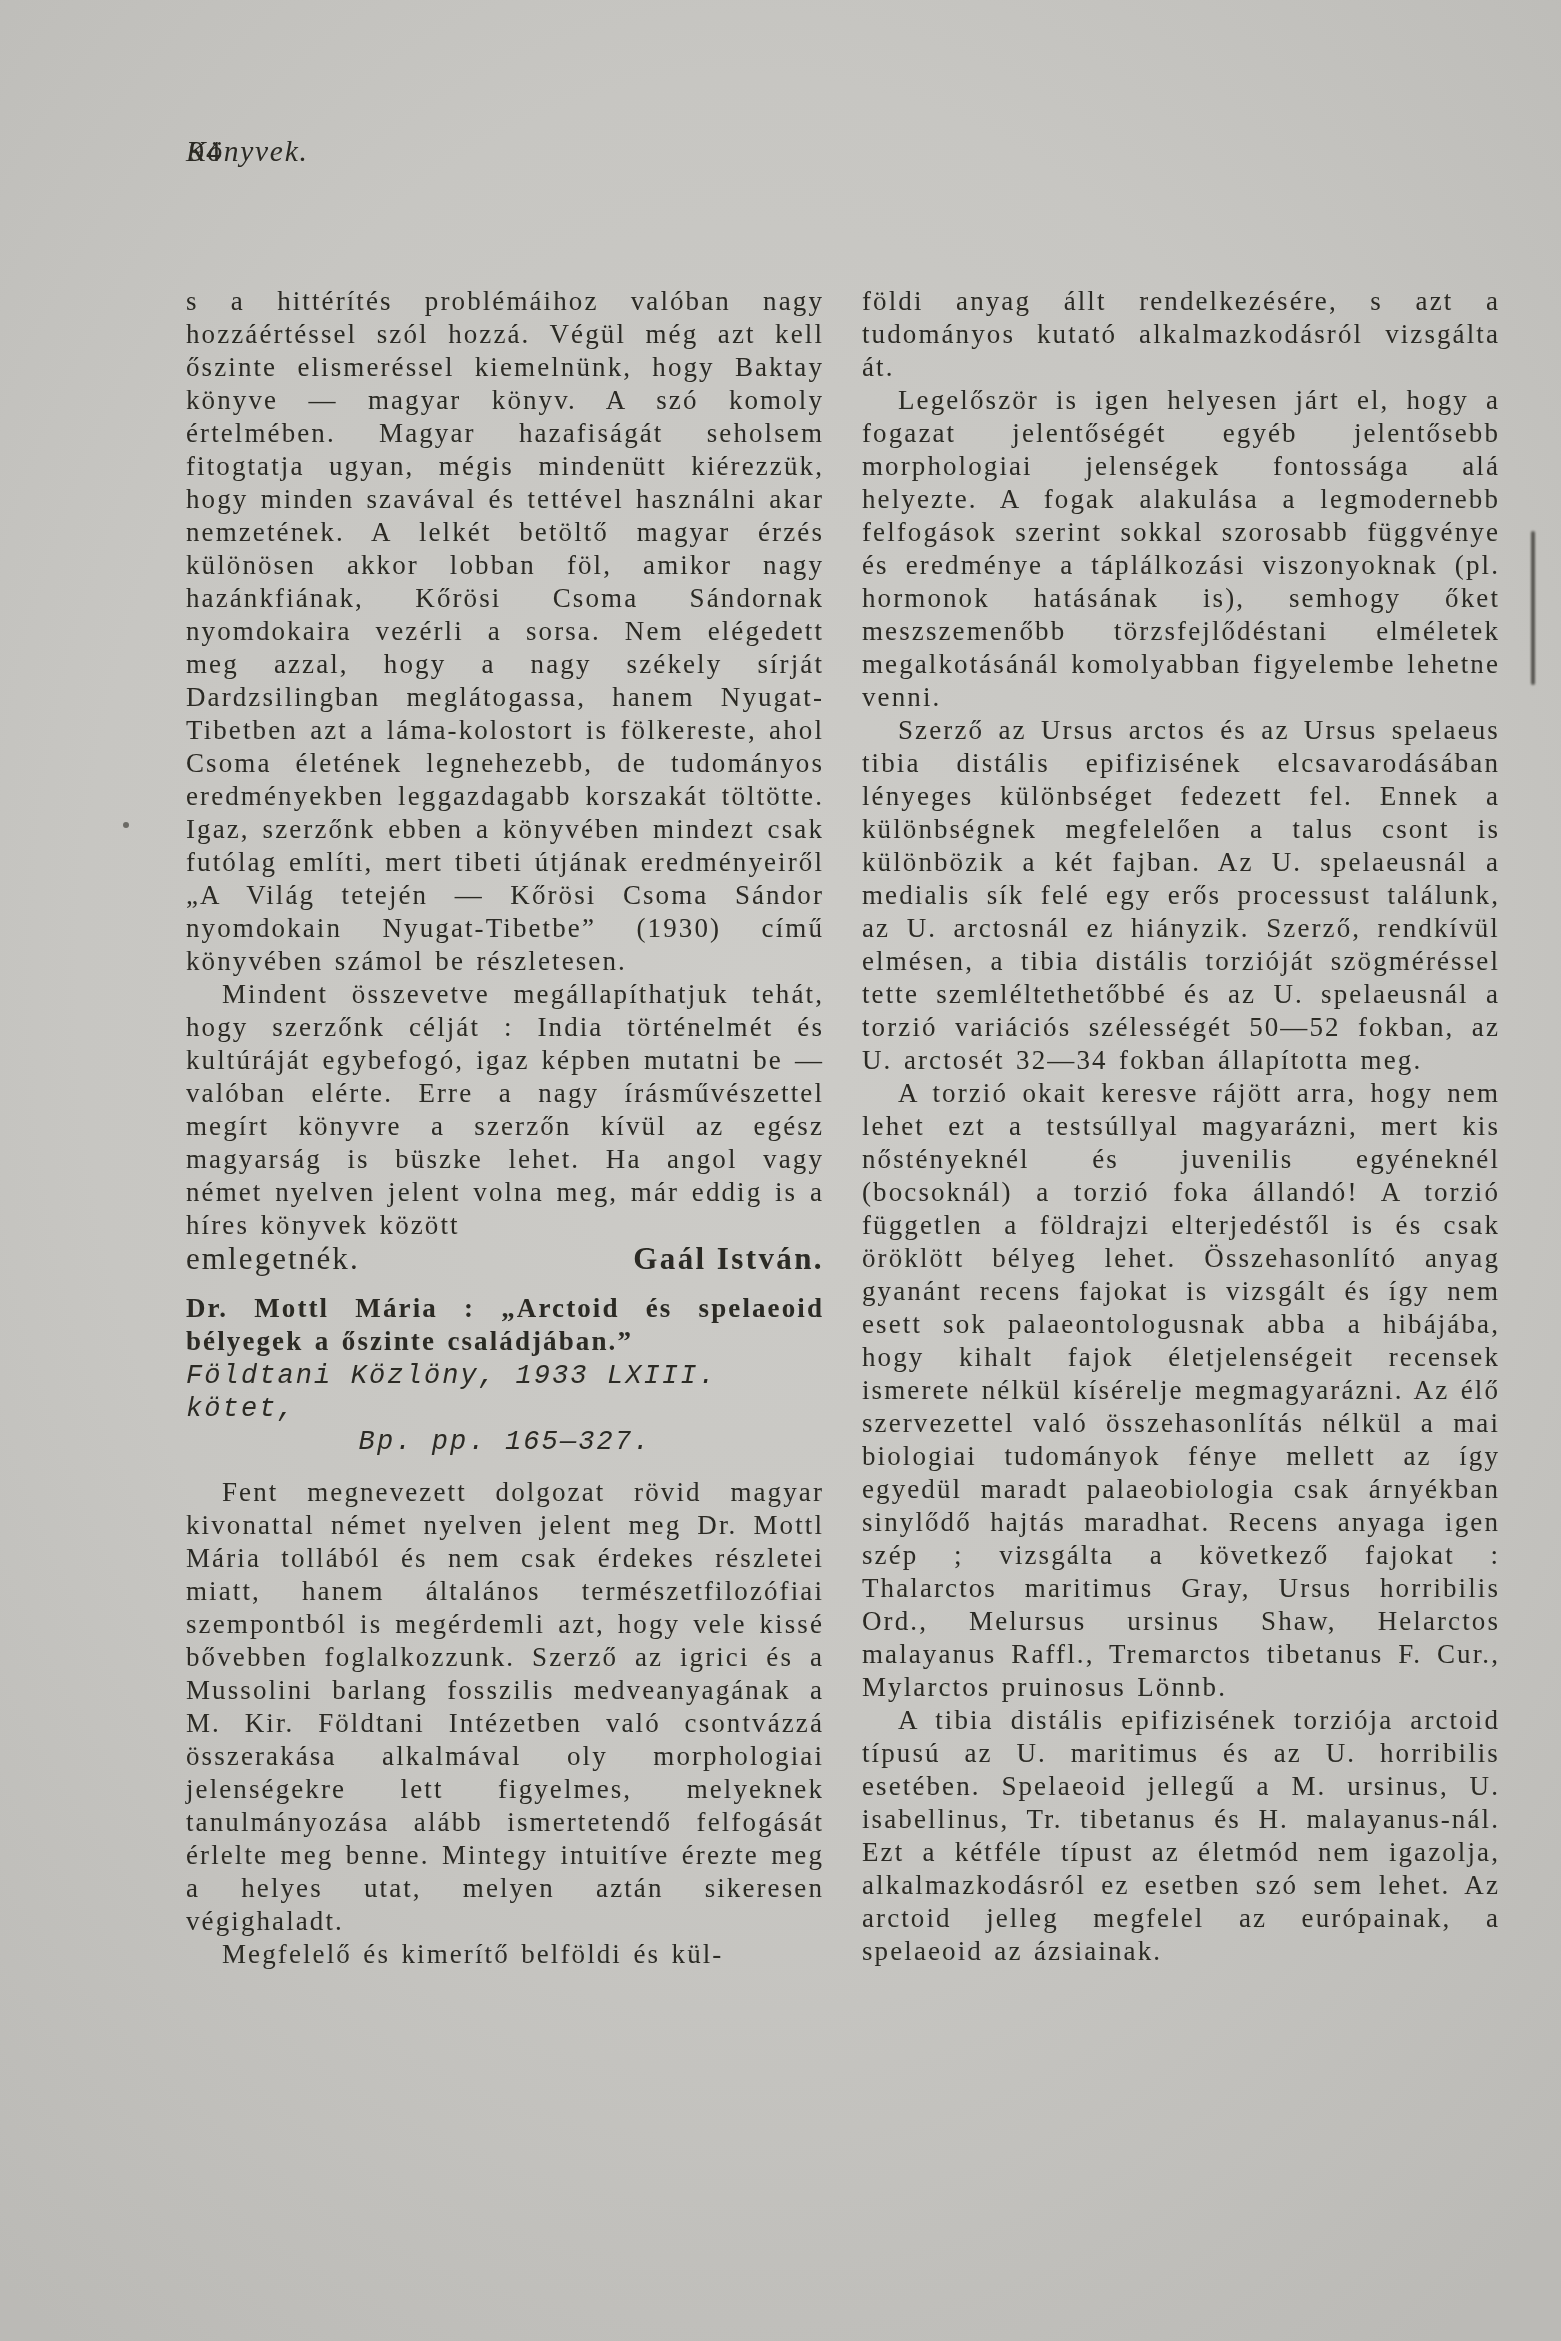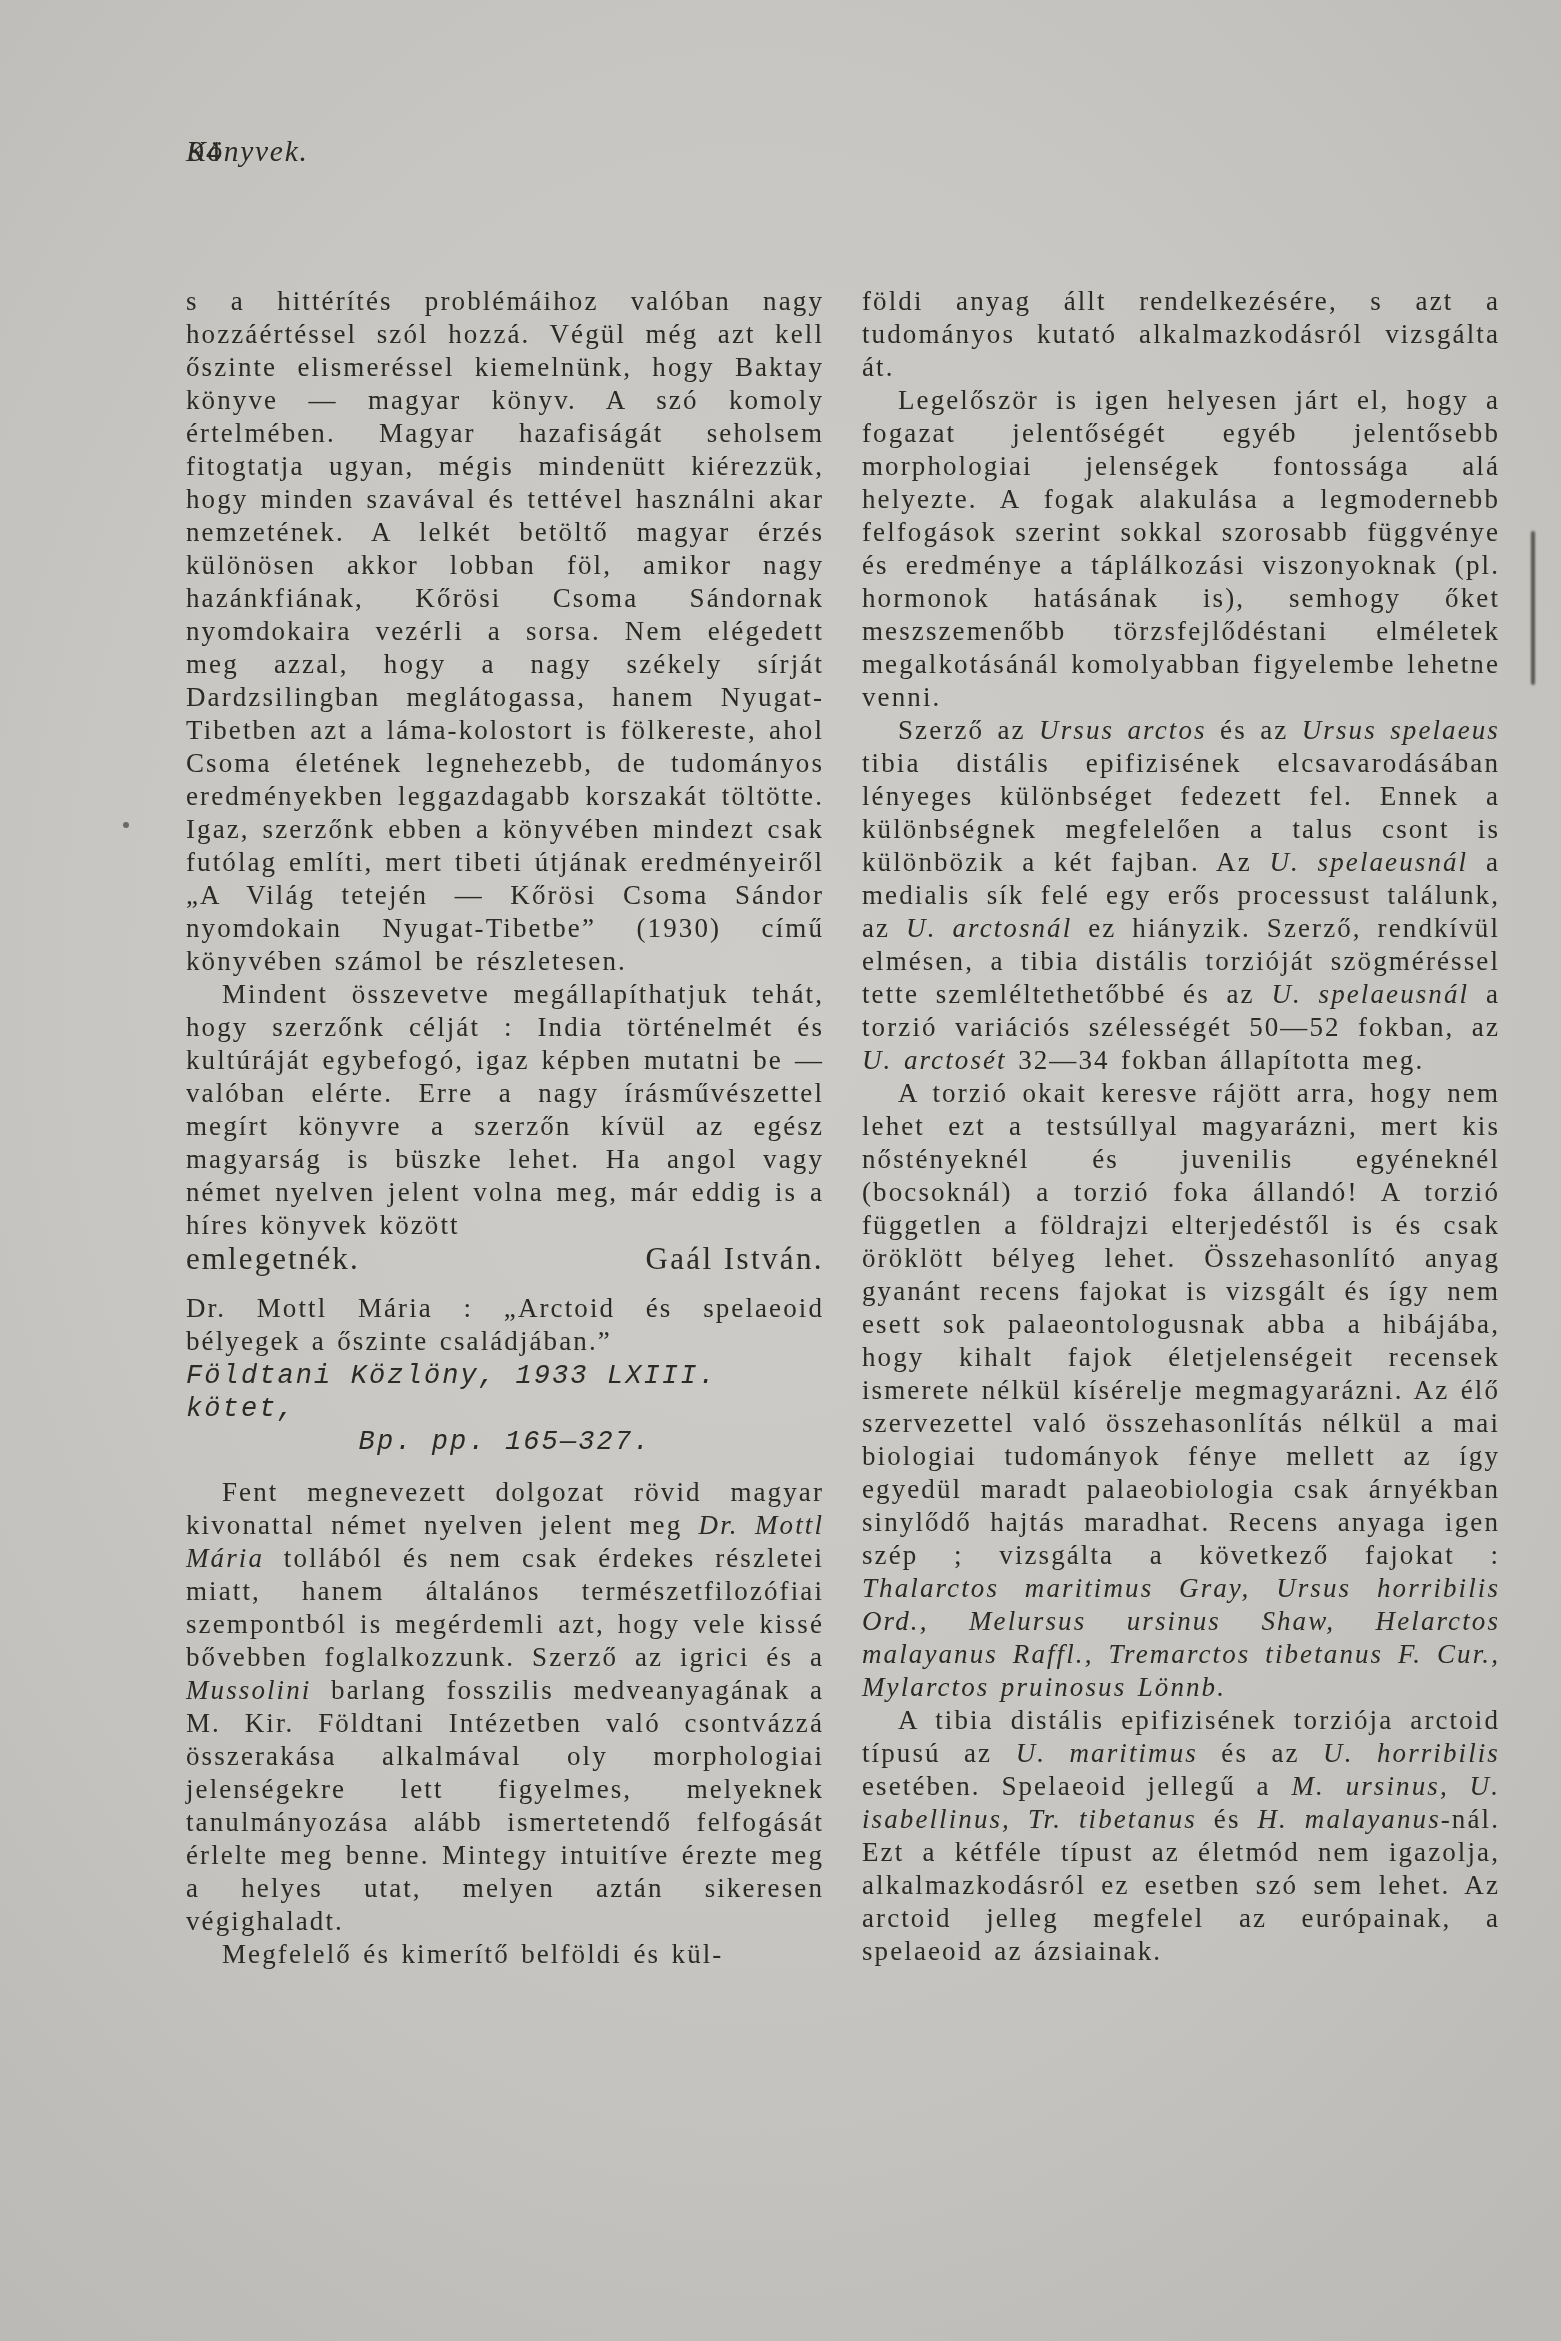--- a/index.html
+++ b/index.html
@@ -35,22 +35,22 @@
   p.body {
     margin: 0;
     font-size: 27px;
     line-height: 33px;
     letter-spacing: 2.1px;
     word-spacing: 2.6px;
     text-align: justify;
     hyphens: none;
   }
   .indent { text-indent: 36px; }
-  .it { font-style: italic; }
-  .bd { font-weight: 400; }
+  .it { }
+  .bd { font-weight: 700; }
   .sig-line {
     display: flex; justify-content: space-between; align-items: baseline;
     font-size: 31px; line-height: 33px; letter-spacing: 2.1px;
   }
   .sig-line .bd { letter-spacing: 2.4px; }
   .heading { font-weight: 700; margin-top: 17.3px !important; }
   .ref {
     font-style: italic;
     font-size: 27px; line-height: 33px; letter-spacing: 2.1px;
     margin: 1.7px 0 17.3px 0;

